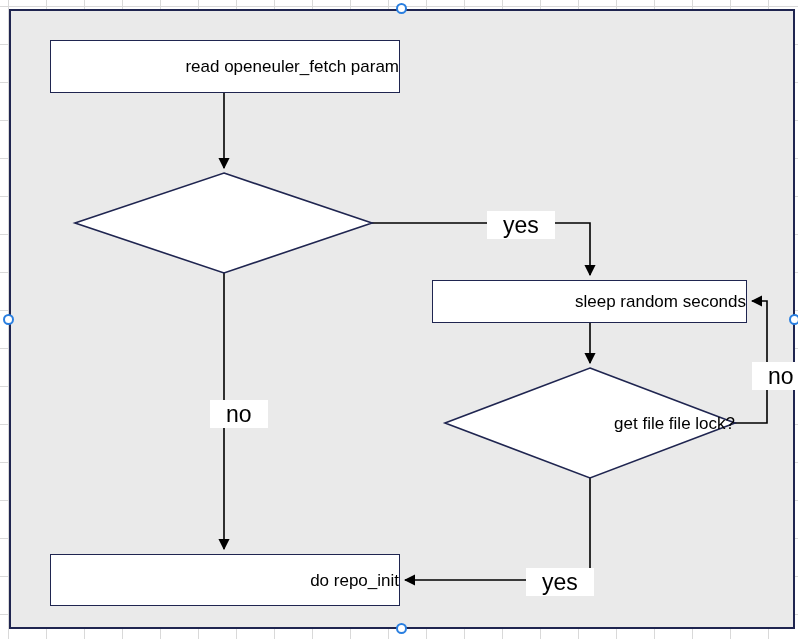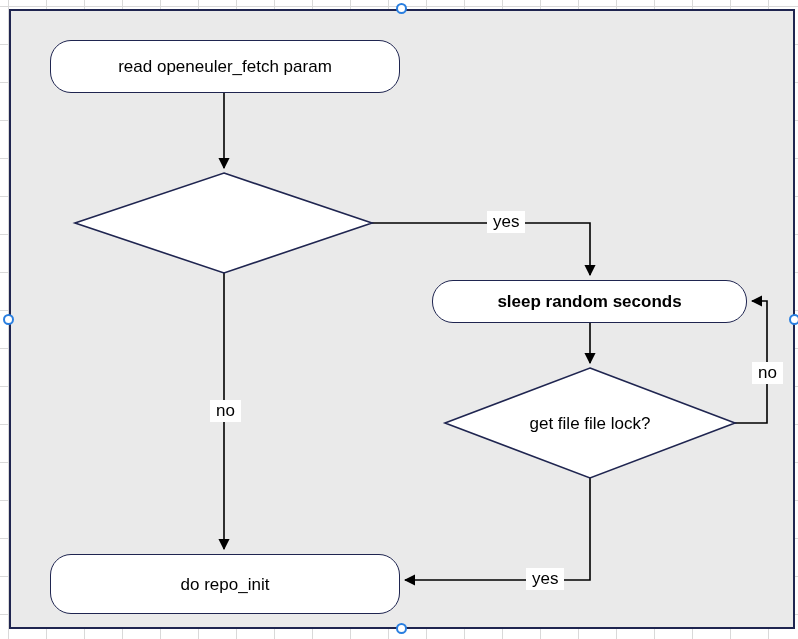--- a/index.html
+++ b/index.html
@@ -51,22 +51,21 @@
     height: 639px;
     pointer-events: none;
   }
 
   
   .node {
     position: absolute;
     box-sizing: border-box;
     display: flex;
     align-items: center;
-    justify-content: center;
-    border-radius: 21px;
+    justify-content: flex-end;
   }
   .proc {
     background: #ffffff;
     border: 1.6px solid #1f2550;
   }
   .node-label {
     color: #000000;
     font-size: 17px;
     line-height: 1;
     white-space: nowrap;
@@ -77,23 +76,23 @@
   }
   .decision {
     background: transparent;
   }
 
   
   .edge-label {
     position: absolute;
     background: #ffffff;
     color: #000000;
-    font-size: 17px;
+    font-size: 23px;
     line-height: 1.15;
-    padding: 1px 6px;
+    padding: 1px 16px;
     white-space: nowrap;
     z-index: 3;
   }
 
   
   .handle {
     position: absolute;
     width: 11px;
     height: 11px;
     border: 2px solid #2a7fe0;
@@ -132,25 +131,25 @@
     <path d="M 590 478 L 590 580 L 405 580" stroke="#000000" stroke-width="1.6" fill="none" marker-end="url(#arrow)"></path>
 
     <polygon points="224,173 372,223 224,273 75,223" fill="#ffffff" stroke="#1f2550" stroke-width="1.6"></polygon>
     <polygon points="590,368 735,423 590,478 445,423" fill="#ffffff" stroke="#1f2550" stroke-width="1.6"></polygon>
   </svg>
 
   <div class="node proc" style="left:50px; top:40px; width:350px; height:53px;">
     <span class="node-label">read openeuler_fetch param</span>
   </div>
 
-  <div class="node proc" style="left:432px; top:280px; width:315px; height:43px;font-weight:bold;">
+  <div class="node proc" style="left:432px; top:280px; width:315px; height:43px;">
     <span class="node-label">sleep random seconds</span>
   </div>
 
-  <div class="node proc" style="left:50px; top:554px; width:350px; height:60px;">
+  <div class="node proc" style="left:50px; top:554px; width:350px; height:52px;">
     <span class="node-label">do repo_init</span>
   </div>
 
 
   <div class="node decision" style="left:445px; top:368px; width:290px; height:110px;">
     <span class="node-label">get file file lock?</span>
   </div>
 
   <div class="edge-label" style="left:487px; top:211px;">yes</div>
 

